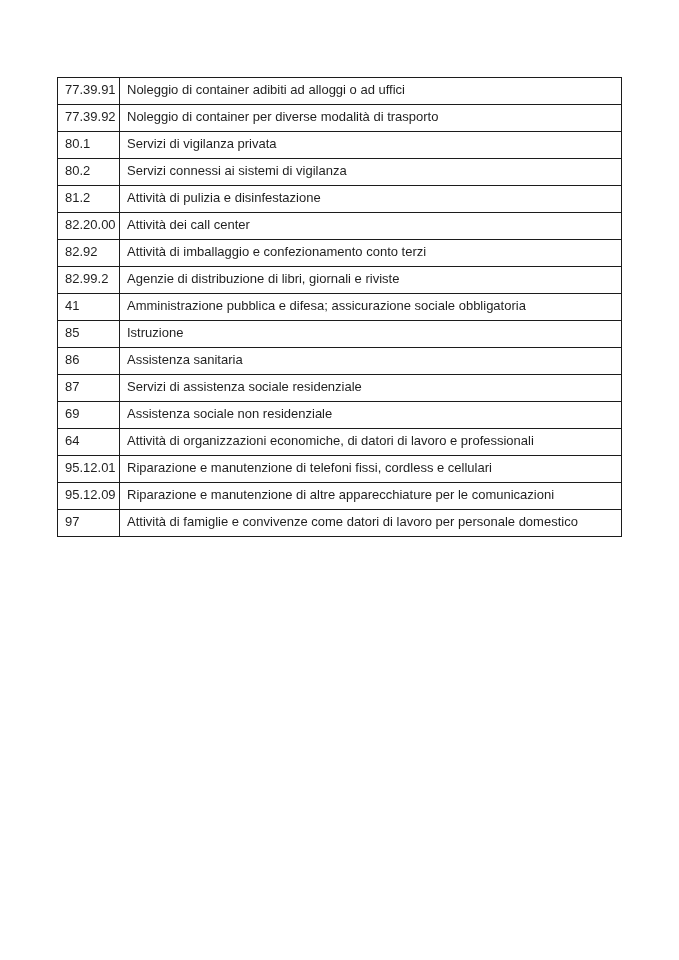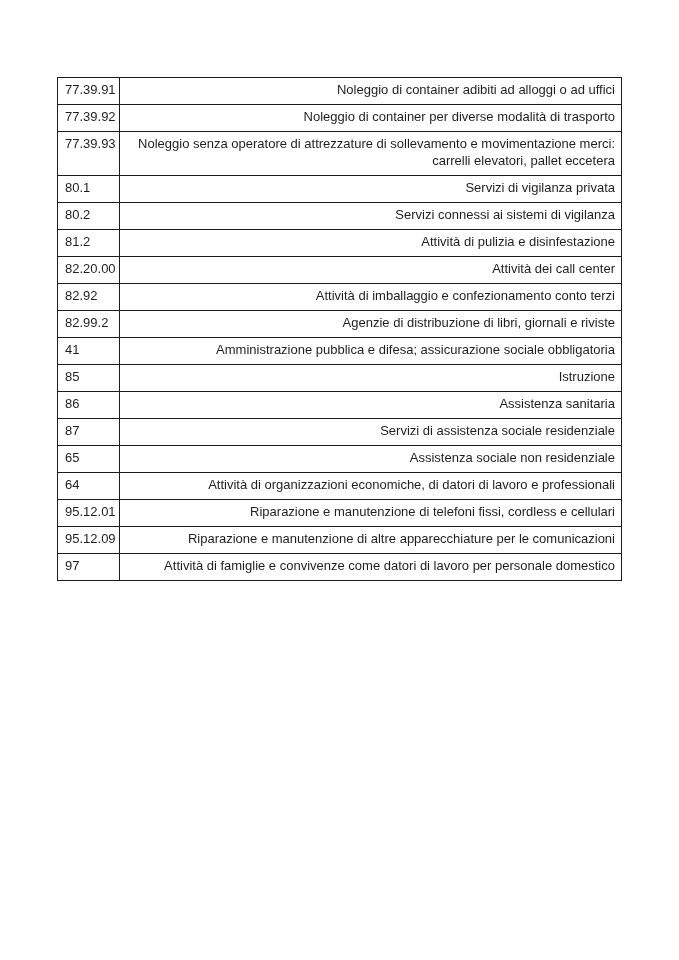--- a/index.html
+++ b/index.html
@@ -39,43 +39,38 @@
     padding: 3px 6px 6px 7px;
     hyphens: manual;
     overflow-wrap: break-word;
   }
   td.code-cell {
     width: 48px; 
     white-space: nowrap;
   }
   td.desc-cell {
     padding-left: 6px;
-    text-align: right;
   }
 </style>
 </head>
 <body>
 
 <div class="page">
   <table class="codes-table">
     <tbody>
   <tr>
     <td class="code-cell">77.39.91</td>
     <td class="desc-cell">Noleggio di container adibiti ad alloggi o ad uffici</td>
   </tr>
 
   <tr>
     <td class="code-cell">77.39.92</td>
     <td class="desc-cell">Noleggio di container per diverse modalità di trasporto</td>
   </tr>
 
-  <tr>
-    <td class="code-cell">77.39.93</td>
-    <td class="desc-cell">Noleggio senza operatore di attrezzature di sollevamento e movimentazione merci: carrelli ele­vatori, pallet eccetera</td>
-  </tr>
 
   <tr>
     <td class="code-cell">80.1</td>
     <td class="desc-cell">Servizi di vigilanza privata</td>
   </tr>
 
   <tr>
     <td class="code-cell">80.2</td>
     <td class="desc-cell">Servizi connessi ai sistemi di vigilanza</td>
   </tr>
@@ -114,21 +109,21 @@
     <td class="code-cell">86</td>
     <td class="desc-cell">Assistenza sanitaria</td>
   </tr>
 
   <tr>
     <td class="code-cell">87</td>
     <td class="desc-cell">Servizi di assistenza sociale residenziale</td>
   </tr>
 
   <tr>
-    <td class="code-cell">65</td>
+    <td class="code-cell">69</td>
     <td class="desc-cell">Assistenza sociale non residenziale</td>
   </tr>
 
   <tr>
     <td class="code-cell">64</td>
     <td class="desc-cell">Attività di organizzazioni economiche, di datori di lavoro e professionali</td>
   </tr>
 
 
   <tr>

